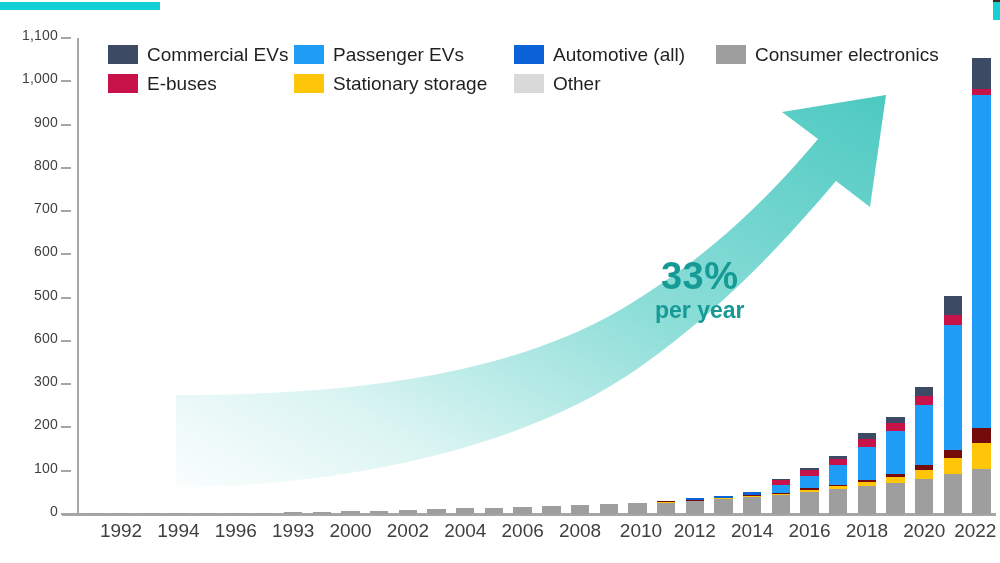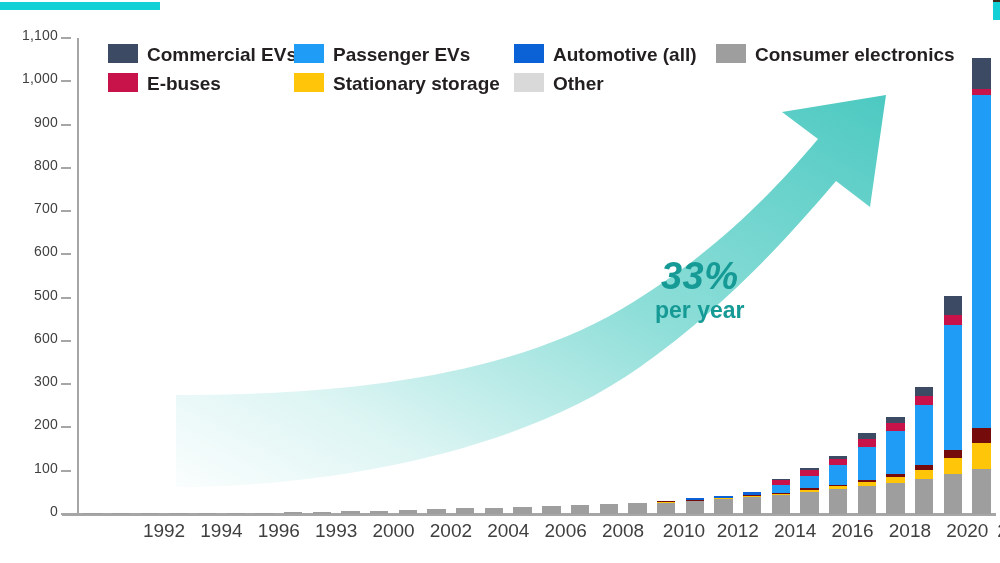--- a/index.html
+++ b/index.html
@@ -58,47 +58,47 @@
     position:absolute;bottom:0;
     display:flex;flex-direction:column-reverse;
     box-sizing:border-box;
   }
   .seg{width:100%;}
 
   
   .xlabel{
     position:absolute;top:520px;
     font-size:19px;color:#3f3f3f;text-align:left;
-    transform:translateX(-50%);white-space:nowrap;margin-left:43px;
+    transform:translateX(-50%);white-space:nowrap;
   }
   .xstar{color:#1f9cf5;font-size:19px;}
 
   
   #legend{
     position:absolute;left:108px;top:40px;
     display:grid;
     grid-template-columns:186px 220px 202px 230px;
     grid-auto-rows:29px;
     align-items:center;
   }
-  .lg-item{display:flex;font-weight:bold;}
+  .lg-item{display:flex;align-items:center;}
   .lg-sw{width:30px;height:19px;flex:0 0 auto;}
   .lg-tx{margin-left:9px;font-size:19px;color:#231f20;white-space:nowrap;}
 
   
   #arrow{
     position:absolute;left:170px;top:95px;width:760px;height:400px;
     pointer-events:none;
   }
   #annotation{
     position:absolute;left:655px;top:255px;
     text-align:center;color:#169a96;font-weight:bold;
     line-height:1.12;
   }
-  #annotation .big{font-size:38px;display:block;letter-spacing:.5px;font-style:italic;}
+  #annotation .big{font-size:38px;display:block;letter-spacing:.5px;}
   #annotation .small{font-size:23px;display:block;}
 </style>
 </head>
 <body>
 
 <div id="brand-bar"></div>
 <div id="corner-mark"></div>
 
 <div id="chart">
 

